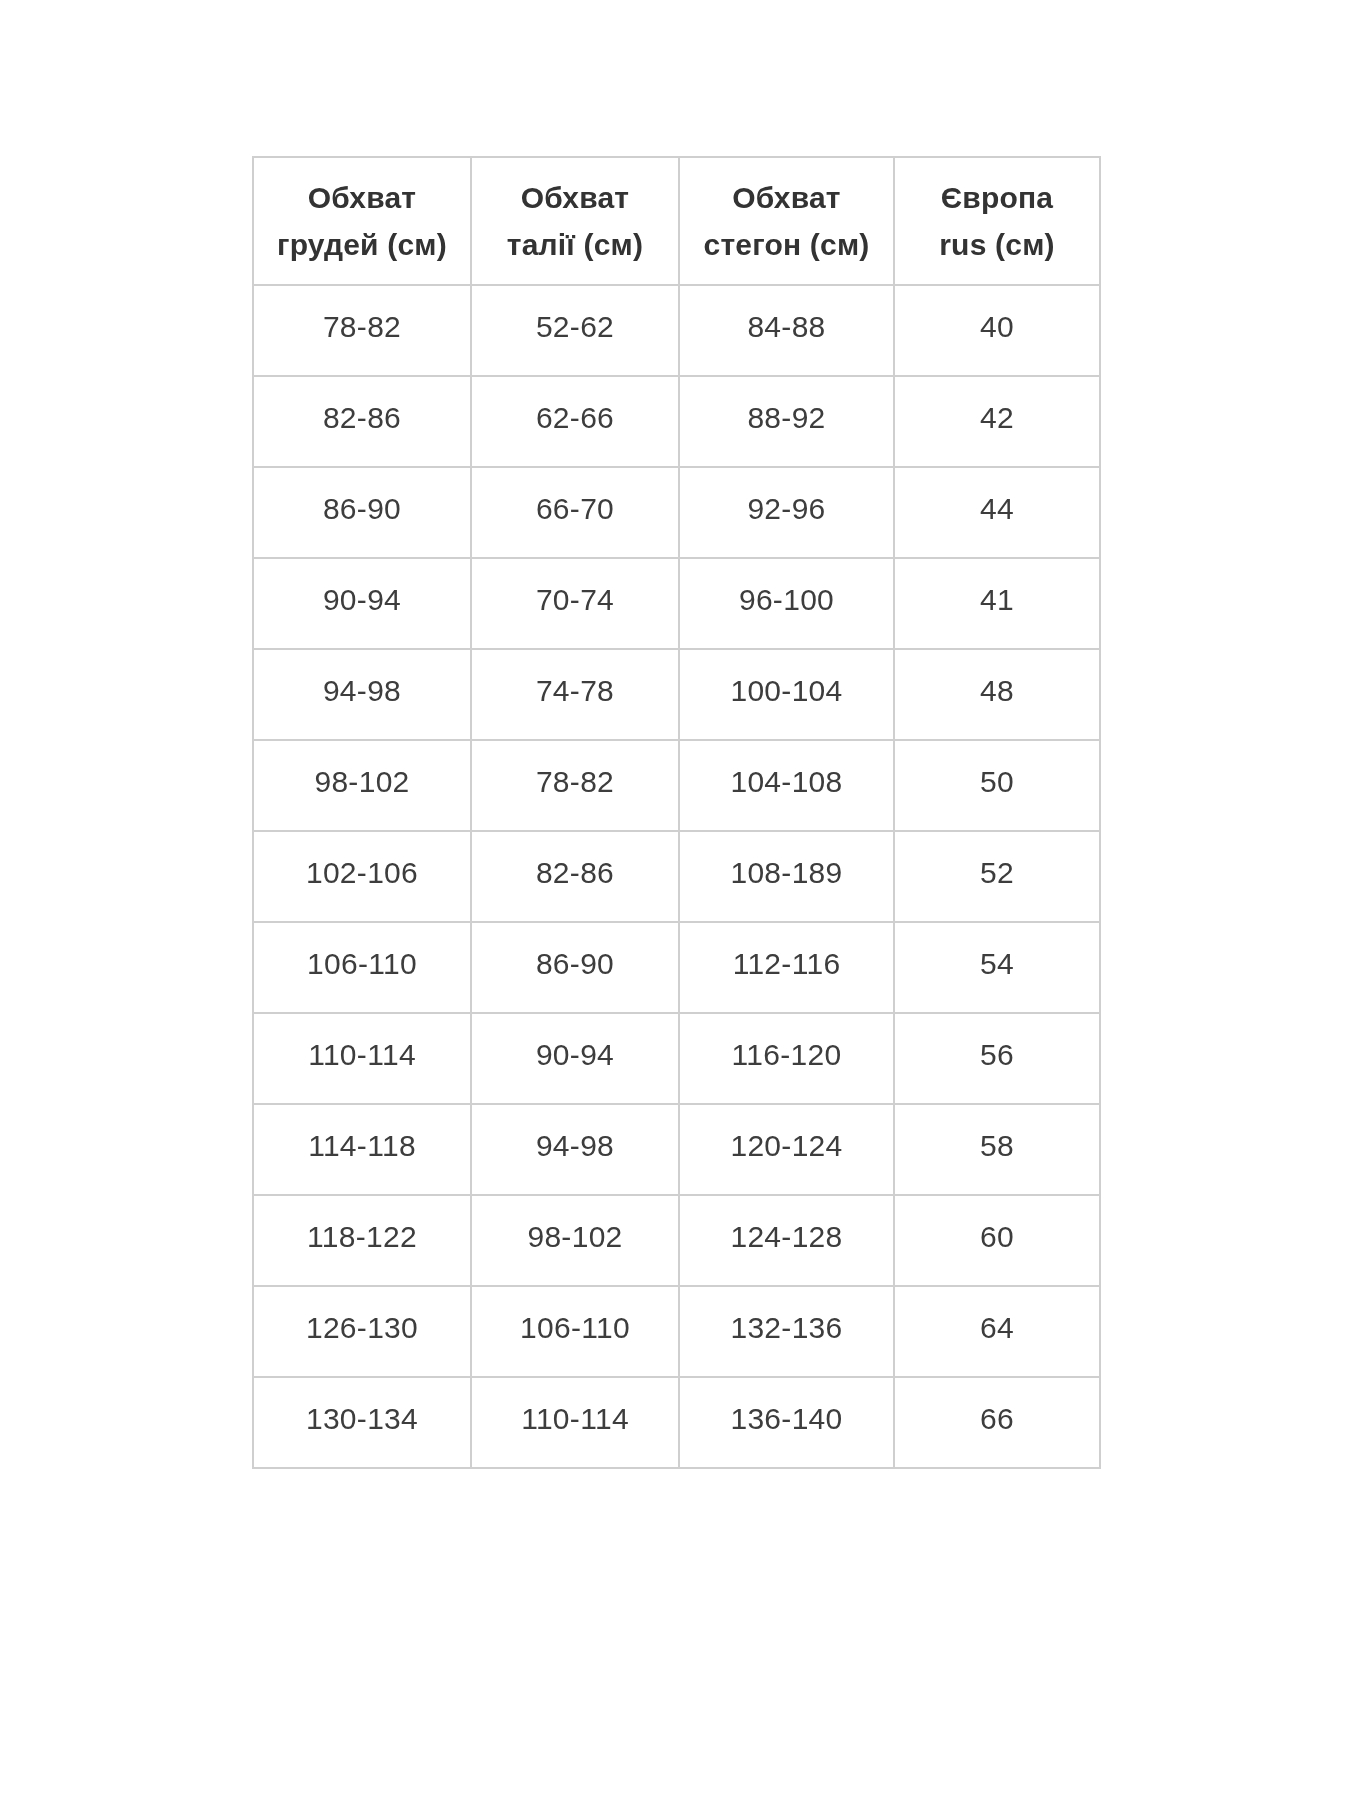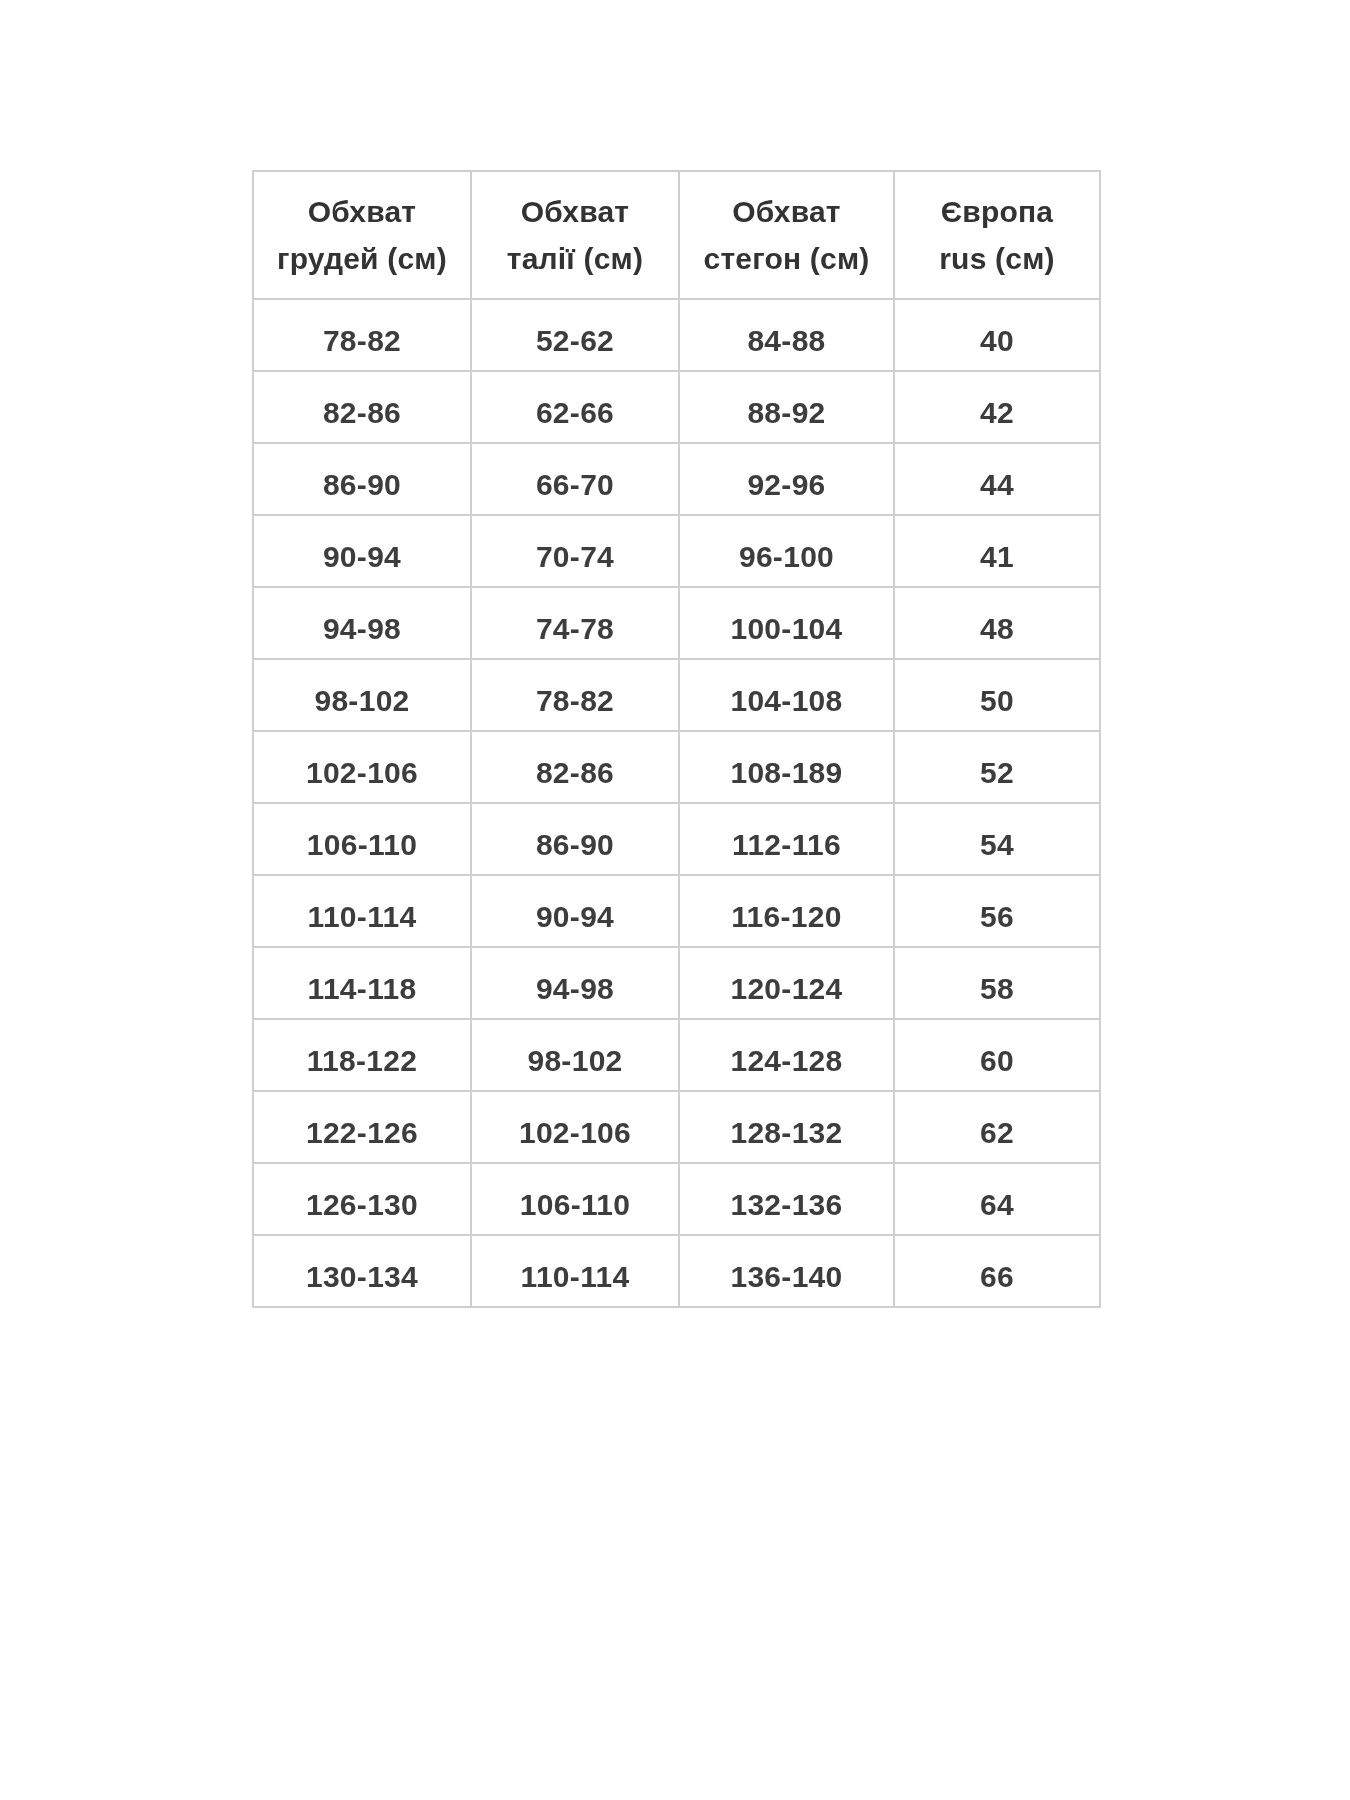--- a/index.html
+++ b/index.html
@@ -10,21 +10,21 @@
       width: 1350px;
       height: 1800px;
       background: var(--page-bg, #ffffff);
       font-family: "Liberation Sans", sans-serif;
       position: relative;
       overflow: hidden;
     }
     .size-table {
       position: absolute;
       left: 252px;
-      top: 170px;
+      top: 156px;
       border-collapse: collapse;
       table-layout: fixed;
       background: var(--page-bg, #ffffff);
     }
     .size-table th,
     .size-table td {
       border: 2px solid var(--border-color, #cfcfcf);
       text-align: center;
       font-size: 30px;
       box-sizing: border-box;
@@ -32,22 +32,22 @@
     .size-table th {
       height: 128px;
       font-weight: bold;
       color: var(--header-text, #333333);
       white-space: pre-line;
       line-height: 47px;
       vertical-align: middle;
       letter-spacing: 0.2px;
     }
     .size-table td {
-      height: 72px;
-      font-weight: bold;
+      height: 91px;
+      font-weight: normal;
       color: var(--cell-text, #3d3d3d);
       vertical-align: top;
       padding-top: 24px;
       letter-spacing: 0.3px;
     }
   </style>
 </head>
 <body style="--page-bg: #ffffff; --border-color: #cfcfcf; --header-text: #333333; --cell-text: #3d3d3d;">
 
 <table class="size-table">
@@ -130,26 +130,20 @@
         <td>120-124</td>
         <td>58</td>
       </tr>
       <tr>
         <td>118-122</td>
         <td>98-102</td>
         <td>124-128</td>
         <td>60</td>
       </tr>
       <tr>
-        <td>122-126</td>
-        <td>102-106</td>
-        <td>128-132</td>
-        <td>62</td>
-      </tr>
-      <tr>
         <td>126-130</td>
         <td>106-110</td>
         <td>132-136</td>
         <td>64</td>
       </tr>
       <tr>
         <td>130-134</td>
         <td>110-114</td>
         <td>136-140</td>
         <td>66</td>

